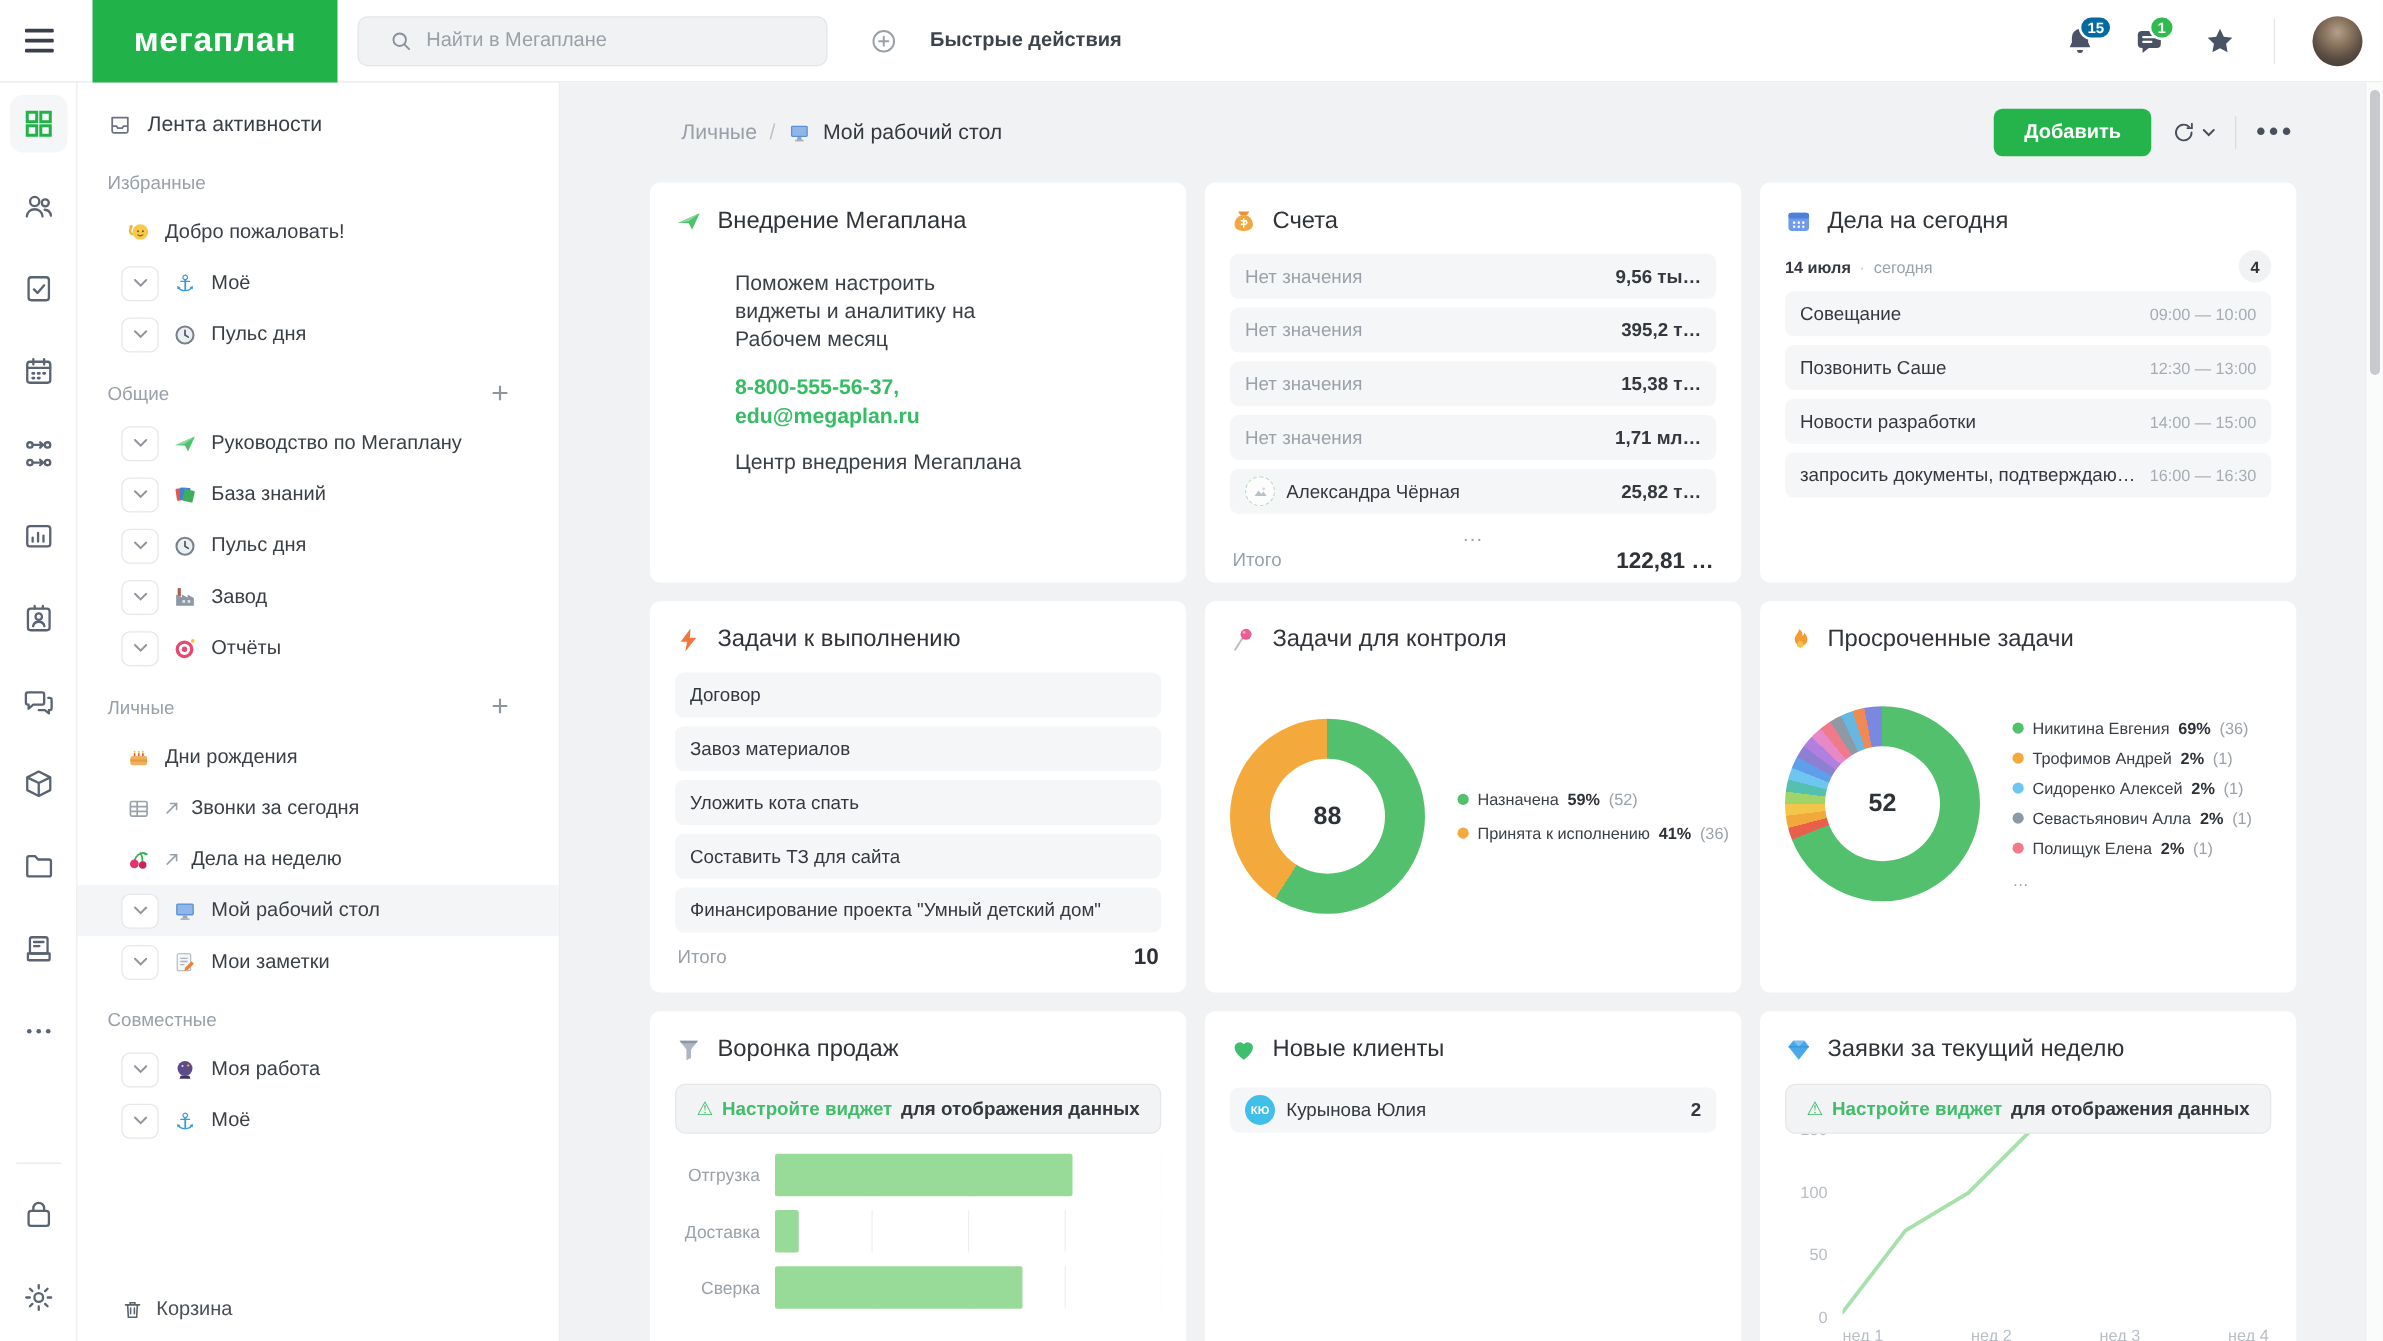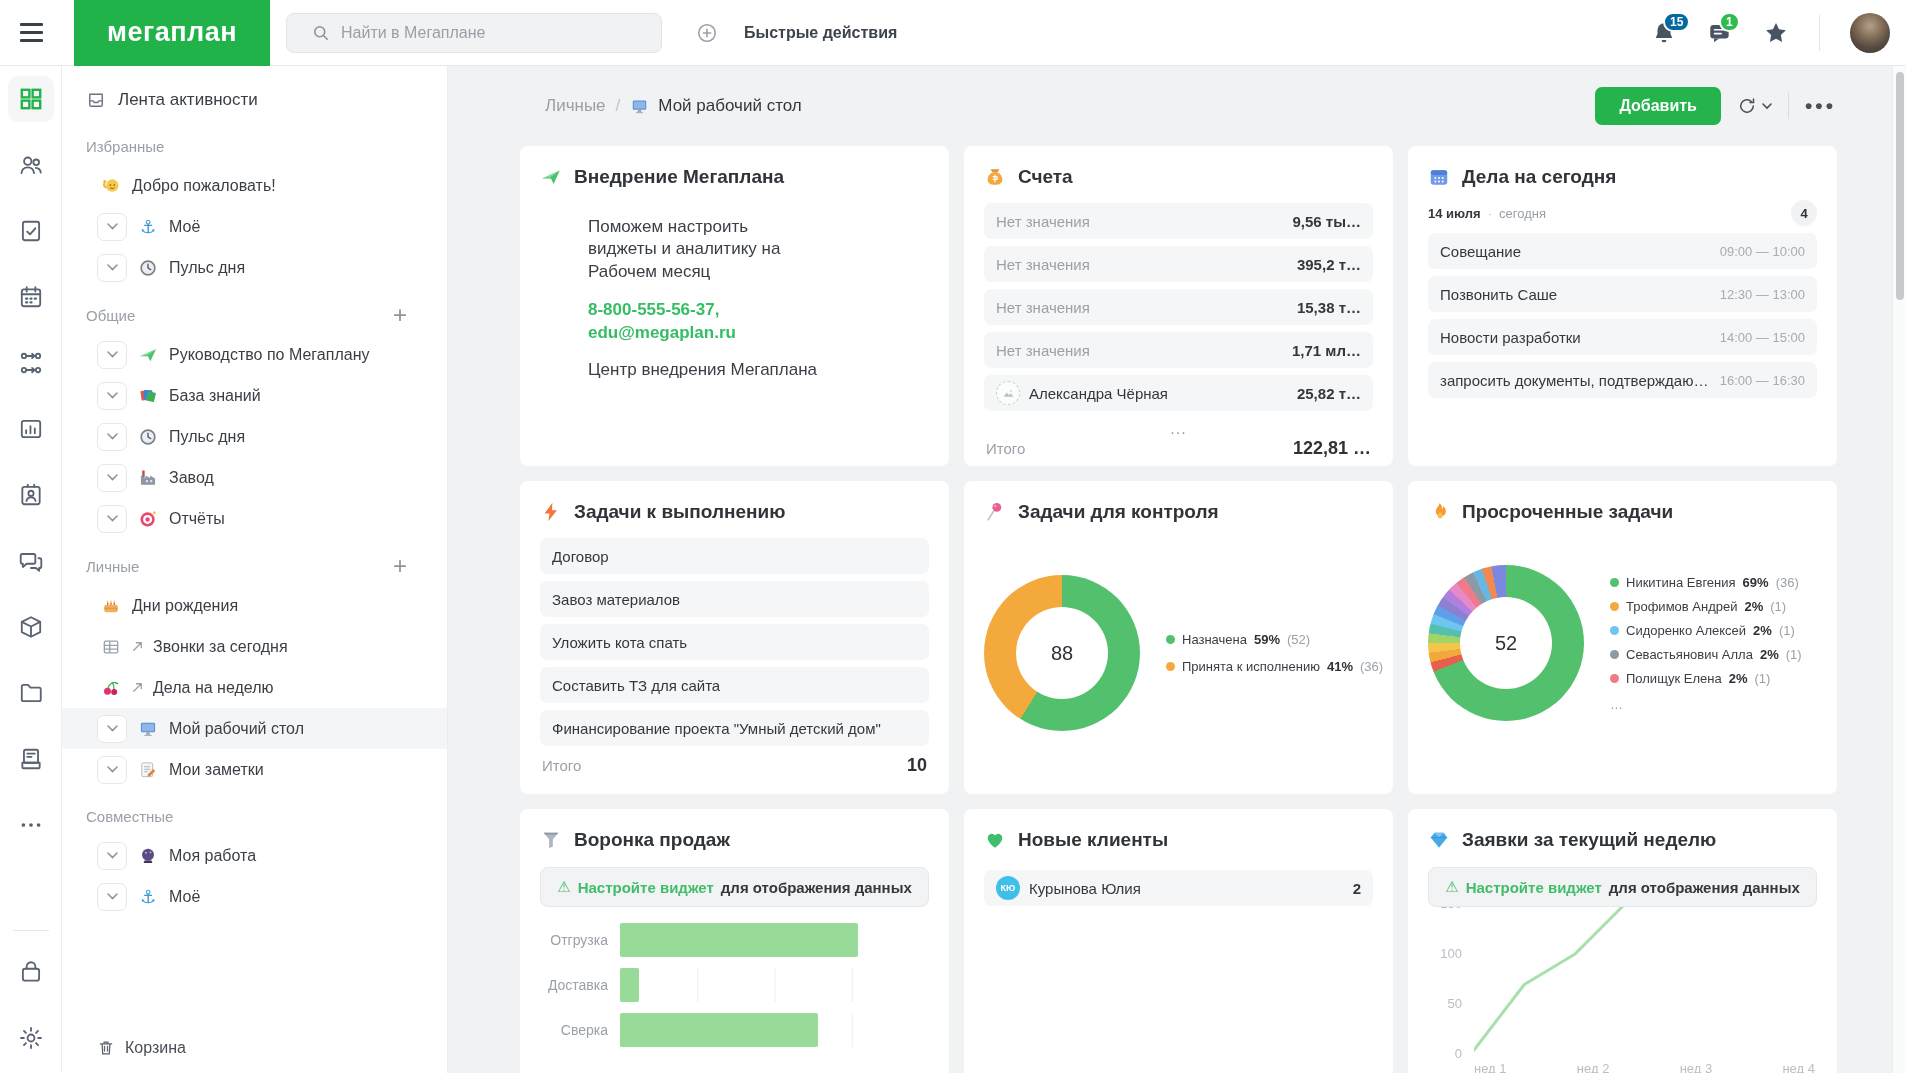--- a/index.html
+++ b/index.html
@@ -54,21 +54,21 @@
   .bc-sep{color:#c0c4c9}
   .bc-cur{color:#34383e;font-weight:500;display:flex;align-items:center;gap:9px}
   .hdr-actions{margin-left:auto;display:flex;align-items:center;gap:16px}
   .btn-add{background:#25b34b;color:#fff;border:none;border-radius:7px;height:38px;padding:0 24px;font-size:16px;font-weight:bold;cursor:pointer;font-family:inherit}
   .refresh{display:flex;align-items:center;gap:5px;color:#4a5059;cursor:pointer}
   .hdr-div{width:1px;height:26px;background:#d9dbde}
   .hdr-dots{color:#4a5059;font-size:21px;letter-spacing:3px;cursor:pointer;font-weight:bold}
 
   .grid{padding:0 69px 0 72px;display:grid;grid-template-columns:1fr 1fr 1fr;grid-template-rows:320px 313px 340px;gap:15px}
   .card{background:#fff;border-radius:8px;padding:16px 20px;display:flex;flex-direction:column;overflow:hidden;position:relative}
-  .card-title{display:flex;align-items:center;gap:12px;font-size:19px;font-weight:bold;color:#303439;padding:4px 0 2px;flex:none}
+  .card-title{display:flex;align-items:center;gap:12px;font-size:19px;font-weight:normal;color:#303439;padding:4px 0 2px;flex:none}
   .w-ico{width:22px;height:22px;flex:none}
   .w-ico svg{width:22px;height:22px}
 
   
   .onb-body{margin:26px 0 0 48px;font-size:17px;line-height:1.32}
   .onb-text{color:#3a3f46;width:212px}
   .onb-link{color:#35bd63;font-weight:bold;margin-top:16px;width:212px;cursor:pointer}
   .onb-caption{color:#3a3f46;margin-top:15px}
 
   
@@ -88,21 +88,21 @@
   
   .sub{display:flex;align-items:center;gap:7px;margin-top:10px;font-size:13px}
   .sub b{color:#34383e}
   .sub .dot{color:#c0c4c9}
   .sub .mut{color:#9ba1a9}
   .cnt-badge{margin-left:auto;width:26px;height:26px;border-radius:50%;background:#f1f2f4;display:flex;align-items:center;justify-content:center;font-weight:bold;font-size:13px;color:#2e3237}
 
   
   .donut-row{display:flex;align-items:center;margin-top:50px;gap:26px}
   .donut{width:156px;height:156px;border-radius:50%;position:relative;flex:none}
-  .hole{position:absolute;left:50%;top:50%;transform:translate(-50%,-50%);width:92px;height:92px;background:#fff;border-radius:50%;display:flex;align-items:center;justify-content:center;font-size:20px;font-weight:normal;color:#2e3237}
+  .hole{position:absolute;left:50%;top:50%;transform:translate(-50%,-50%);width:92px;height:92px;background:#fff;border-radius:50%;display:flex;align-items:center;justify-content:center;font-size:20px;font-weight:bold;color:#2e3237}
   .legend{display:flex;flex-direction:column;gap:12px;font-size:13px;min-width:0}
   .legend.tight{gap:9px}
   .leg-item{display:flex;align-items:center;gap:7px;white-space:nowrap}
   .leg-dot{width:9px;height:9px;border-radius:50%;flex:none}
   .leg-name{color:#3a3f46}
   .leg-pct{font-weight:bold;color:#2e3237}
   .leg-cnt{color:#9ba1a9}
   .leg-more{color:#9ba1a9;margin-top:2px}
 
   

